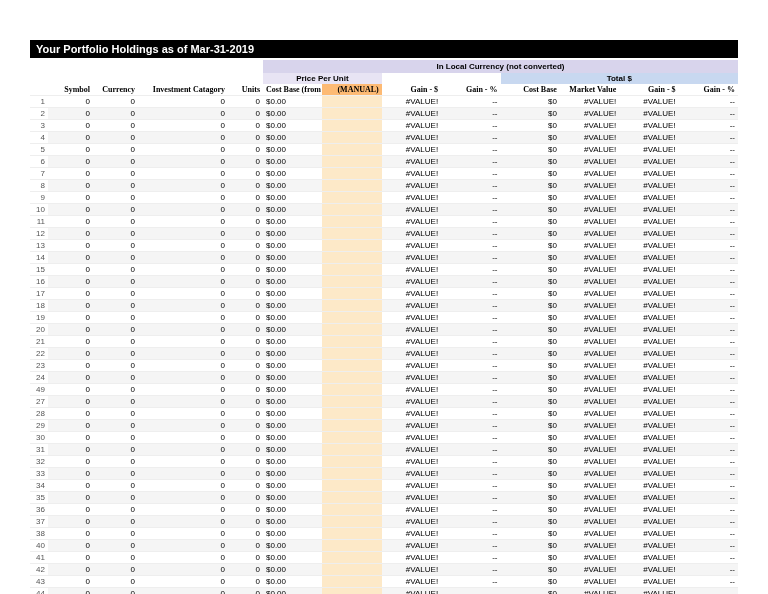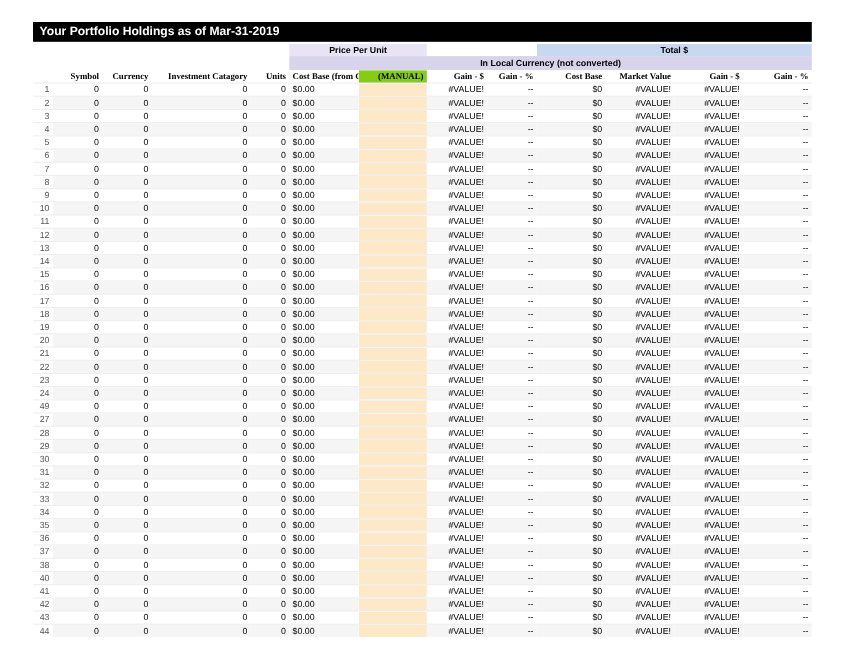--- a/index.html
+++ b/index.html
@@ -12,20 +12,21 @@
     background: #fff;
     width: 768px;
   }
   .title-bar {
     background: #000;
     color: #fff;
     font-weight: bold;
     font-size: 11px;
     padding: 3px 6px;
     margin-bottom: 2px;
+    margin-top: 20px;
   }
   table {
     border-collapse: collapse;
     width: 100%;
     table-layout: fixed;
   }
   th, td {
     padding: 1px 3px;
     white-space: nowrap;
     overflow: hidden;
@@ -80,41 +81,41 @@
 <div class="title-bar">Your Portfolio Holdings as of Mar-31-2019</div>
 
 <table>
   <thead>
     <tr>
       <th class="rownum"></th>
       <th class="c-symbol"></th>
       <th class="c-currency"></th>
       <th class="c-category"></th>
       <th class="c-units"></th>
-      <th colspan="2" class="hdr-ppu">Price Per Unit</th>
-      <th class="c-gain-s"></th>
-      <th class="c-gain-p"></th>
-      <th colspan="4" class="hdr-total">Total $</th>
+      <th colspan="8" class="hdr-local">In Local Currency (not converted)</th>
     </tr>
     <tr>
       <th class="rownum"></th>
       <th class="c-symbol"></th>
       <th class="c-currency"></th>
       <th class="c-category"></th>
       <th class="c-units"></th>
-      <th colspan="8" class="hdr-local">In Local Currency (not converted)</th>
+      <th colspan="2" class="hdr-ppu">Price Per Unit</th>
+      <th class="c-gain-s"></th>
+      <th class="c-gain-p"></th>
+      <th colspan="4" class="hdr-total">Total $</th>
     </tr>
     <tr class="hdr-row">
       <th class="rownum"></th>
       <th class="c-symbol">Symbol</th>
       <th class="c-currency">Currency</th>
       <th class="c-category">Investment Catagory</th>
       <th class="c-units">Units</th>
       <th class="c-costbase-g">Cost Base (from Google)</th>
-      <th class="c-manual" style="background:#84cc16">(MANUAL)</th>
+      <th class="c-manual" style="background:#fdba74">(MANUAL)</th>
       <th class="c-gain-s">Gain - $</th>
       <th class="c-gain-p">Gain - %</th>
       <th class="c-costbase2">Cost Base</th>
       <th class="c-mkt">Market Value</th>
       <th class="c-gain-s2">Gain - $</th>
       <th class="c-gain-p2">Gain - %</th>
     </tr>
   </thead>
   <tbody id="table-body">
       <tr>

